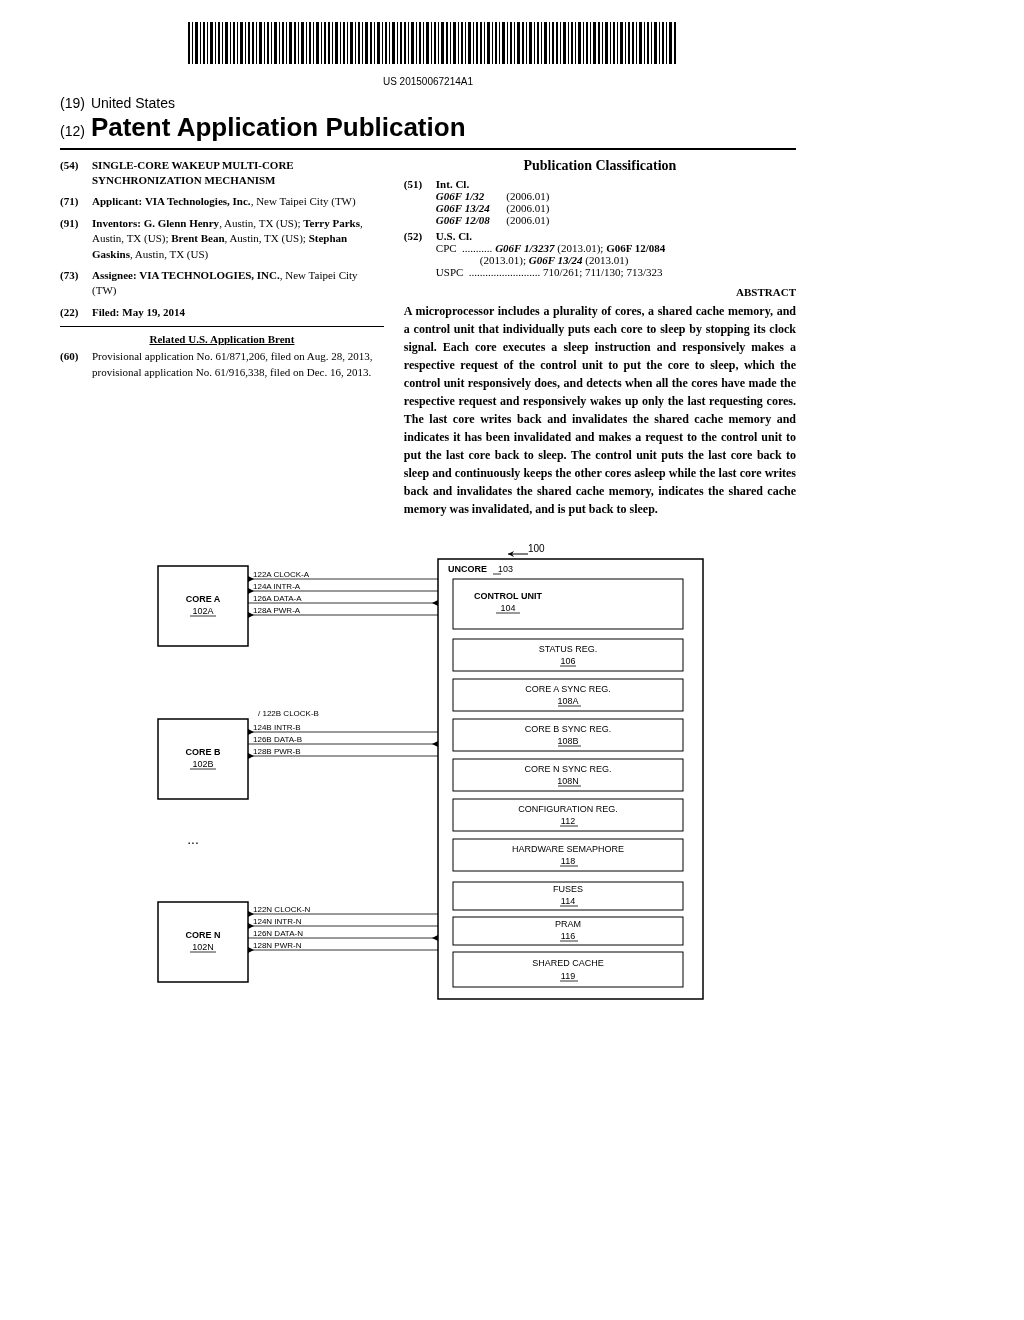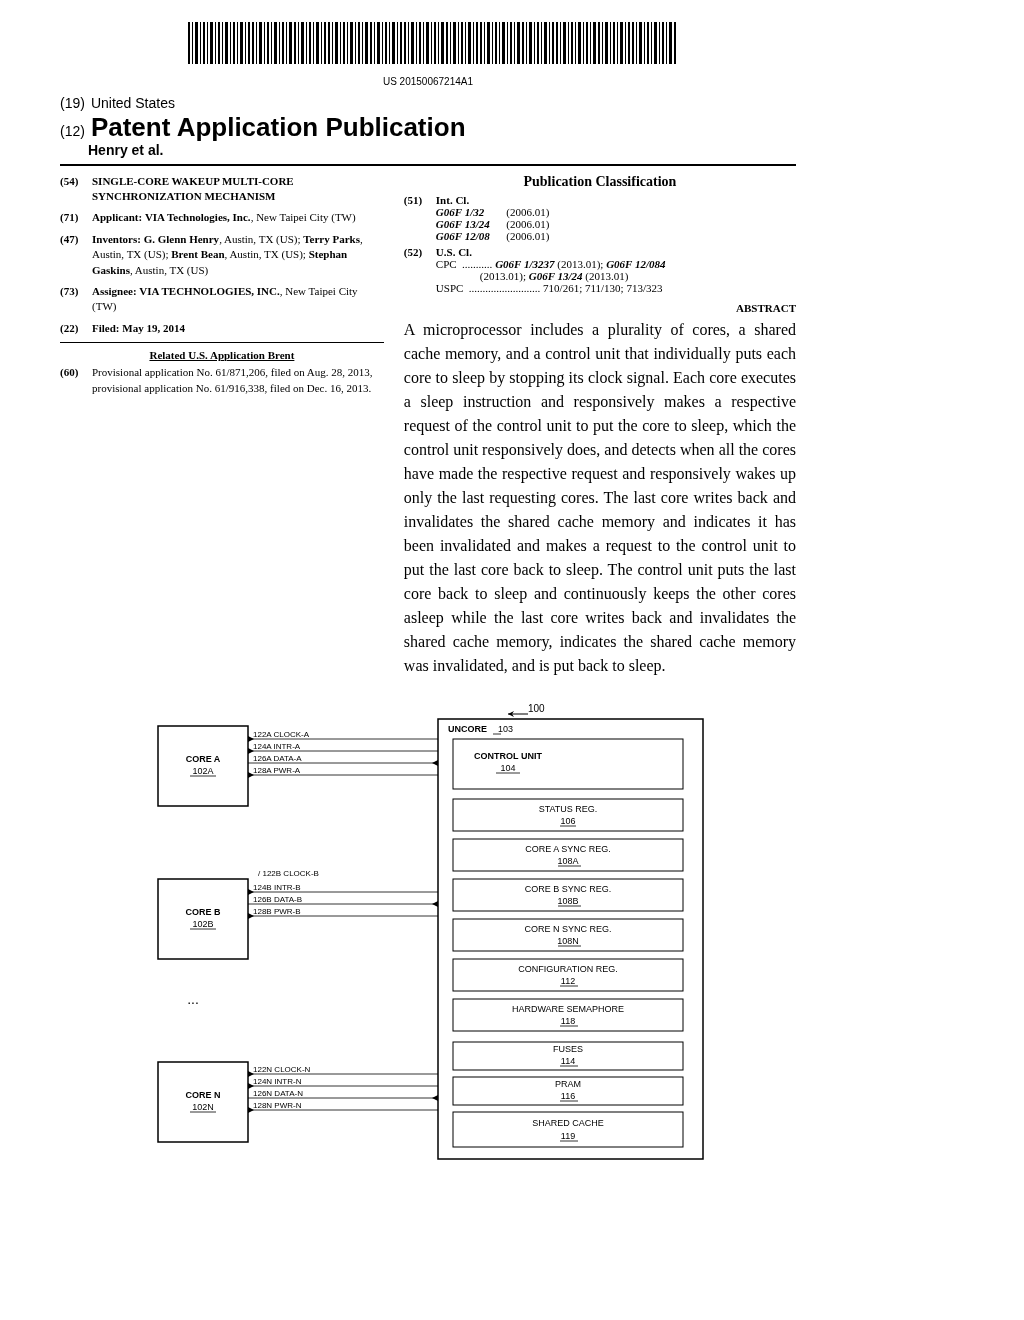--- a/index.html
+++ b/index.html
@@ -115,23 +115,24 @@
       min-width: 32px;
     }
 
     .abstract-title {
       font-weight: bold;
       text-align: right;
       margin-top: 6px;
       margin-bottom: 4px;
     }
     .abstract-text {
-      font-size: 16px;
+      font-size: 12px;
       line-height: 1.5;
       text-align: justify;
+      font-weight: bold;
     }
 
     
     .diagram-area {
       margin-top: 16px;
       display: flex;
       justify-content: center;
     }
 
     .related-data-title {
@@ -289,42 +290,41 @@
   <div class="header-section">
     <div class="header-left">
       <div style="display:flex; align-items:baseline; gap:6px;">
         <span class="us-label">(19)</span>
         <span class="us-label">United States</span>
       </div>
       <div style="display:flex; align-items:baseline; gap:6px; margin-top:2px;">
         <span class="us-label">(12)</span>
         <span class="patent-title-line">Patent Application Publication</span>
       </div>
-      <div style="margin-left:28px; font-size:14px; font-family:Arial,sans-serif; font-weight:bold;">Henry et al.</div>
     </div>
   </div>
 
   <hr class="divider">
 
   <div class="two-col">
 
     <div class="col-left">
 
       <div class="field-row">
         <span class="field-num">(54)</span>
         <span class="field-content" style="font-weight:bold;">SINGLE-CORE WAKEUP MULTI-CORE SYNCHRONIZATION MECHANISM</span>
       </div>
 
       <div class="field-row">
         <span class="field-num">(71)</span>
         <span class="field-content"><span style="font-weight:bold;">Applicant:</span> <span style="font-weight:bold;">VIA Technologies, Inc.</span>, New Taipei City (TW)</span>
       </div>
 
       <div class="field-row">
-        <span class="field-num">(47)</span>
+        <span class="field-num">(91)</span>
         <span class="field-content"><span style="font-weight:bold;">Inventors:</span> <span style="font-weight:bold;">G. Glenn Henry</span>, Austin, TX (US); <span style="font-weight:bold;">Terry Parks</span>, Austin, TX (US); <span style="font-weight:bold;">Brent Bean</span>, Austin, TX (US); <span style="font-weight:bold;">Stephan Gaskins</span>, Austin, TX (US)</span>
       </div>
 
       <div class="field-row">
         <span class="field-num">(73)</span>
         <span class="field-content"><span style="font-weight:bold;">Assignee:</span> <span style="font-weight:bold;">VIA TECHNOLOGIES, INC.</span>, New Taipei City (TW)</span>
       </div>
 
 
       <div class="field-row">
@@ -352,21 +352,21 @@
           <span style="font-style:italic; font-weight:bold;">G06F 1/32</span>&nbsp;&nbsp;&nbsp;&nbsp;&nbsp;&nbsp;&nbsp;&nbsp;(2006.01)<br>
           <span style="font-style:italic; font-weight:bold;">G06F 13/24</span>&nbsp;&nbsp;&nbsp;&nbsp;&nbsp;&nbsp;(2006.01)<br>
           <span style="font-style:italic; font-weight:bold;">G06F 12/08</span>&nbsp;&nbsp;&nbsp;&nbsp;&nbsp;&nbsp;(2006.01)
         </div>
       </div>
 
       <div class="class-row" style="margin-top:4px;">
         <span class="class-num">(52)</span>
         <div>
           <span style="font-weight:bold;">U.S. Cl.</span><br>
-          <span>CPC &nbsp;........... <span style="font-style:italic; font-weight:bold;">G06F 1/3237</span> (2013.01); <span style="font-style:italic; font-weight:bold;">G06F 12/084</span></span><br>
+          <span>CPC &nbsp;........... <span style="font-style:italic; font-weight:bold;">G06F 1/3237</span> (2013.01); <span style="font-weight:bold;">G06F 12/084</span></span><br>
           <span>&nbsp;&nbsp;&nbsp;&nbsp;&nbsp;&nbsp;&nbsp;&nbsp;&nbsp;&nbsp;&nbsp;&nbsp;&nbsp;&nbsp;&nbsp;&nbsp;(2013.01); <span style="font-style:italic; font-weight:bold;">G06F 13/24</span> (2013.01)</span><br>
           <span>USPC &nbsp;.......................... 710/261; 711/130; 713/323</span>
         </div>
       </div>
 
       <div style="margin-top:8px;">
         <div class="abstract-title">ABSTRACT</div>
         <div class="abstract-text">A microprocessor includes a plurality of cores, a shared cache memory, and a control unit that individually puts each core to sleep by stopping its clock signal. Each core executes a sleep instruction and responsively makes a respective request of the control unit to put the core to sleep, which the control unit responsively does, and detects when all the cores have made the respective request and responsively wakes up only the last requesting cores. The last core writes back and invalidates the shared cache memory and indicates it has been invalidated and makes a request to the control unit to put the last core back to sleep. The control unit puts the last core back to sleep and continuously keeps the other cores asleep while the last core writes back and invalidates the shared cache memory, indicates the shared cache memory was invalidated, and is put back to sleep.</div>
       </div>
     </div>

